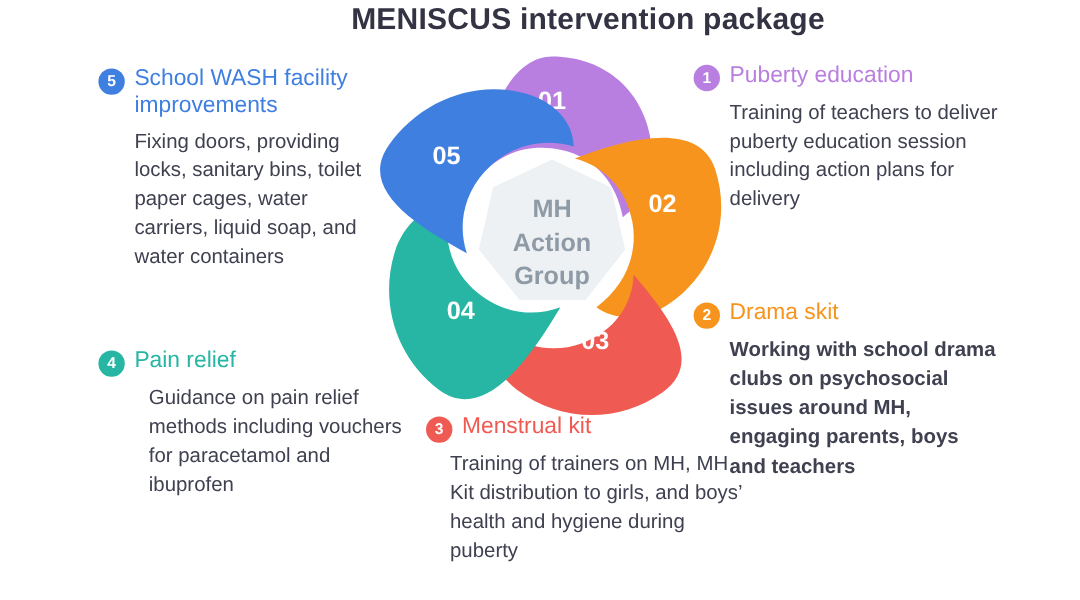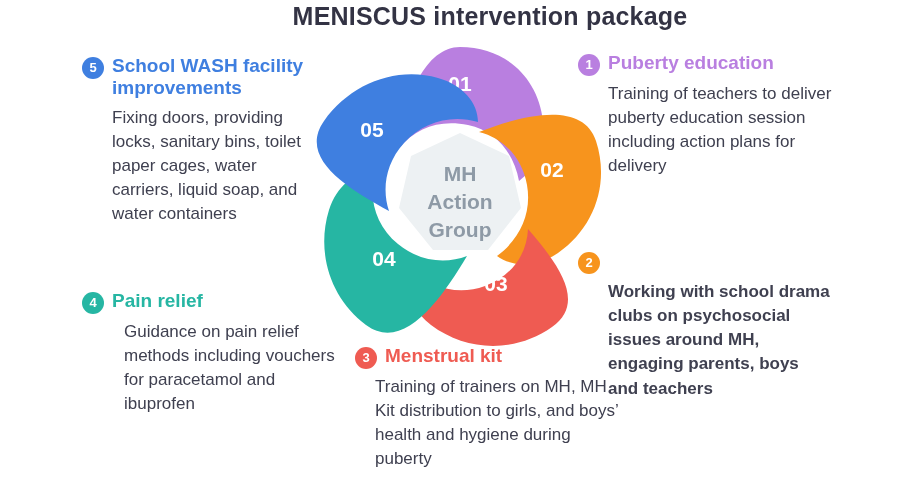--- a/index.html
+++ b/index.html
@@ -70,21 +70,21 @@
     border-radius: 50%;
     color: #fff;
     font-size: 13px;
     font-weight: bold;
     line-height: 22px;
     text-align: center;
     margin-top: 2px;
   }
   .heading {
     font-size: 19px;
-    font-weight: bold;
+    font-weight: normal;
     line-height: 1.18;
   }
   .body {
     font-size: 17px;
     line-height: 1.42;
     color: #3f4050;
     margin-top: 6px;
   }
 
   
@@ -194,20 +194,21 @@
   <div class="heading-row">
     <div class="badge" style="background:#b97fe0">1</div>
     <div class="heading" style="color:#b97fe0">Puberty education</div>
   </div>
   <div class="body">Training of teachers to deliver puberty education session including action plans for delivery</div>
 </div>
 
 <div class="block" id="block2">
   <div class="heading-row">
     <div class="badge" style="background:#f7941d">2</div>
+    <div class="heading" style="color:#f7941d">Drama skit</div>
   </div>
   <div class="body">Working with school drama clubs on psychosocial issues around MH, engaging parents, boys and teachers</div>
 </div>
 
 <div class="block" id="block3">
   <div class="heading-row">
     <div class="badge" style="background:#ef5b52">3</div>
     <div class="heading" style="color:#ef5b52">Menstrual kit</div>
   </div>
   <div class="body">Training of trainers on MH, MH Kit distribution to girls, and boys’ health and hygiene during puberty</div>

